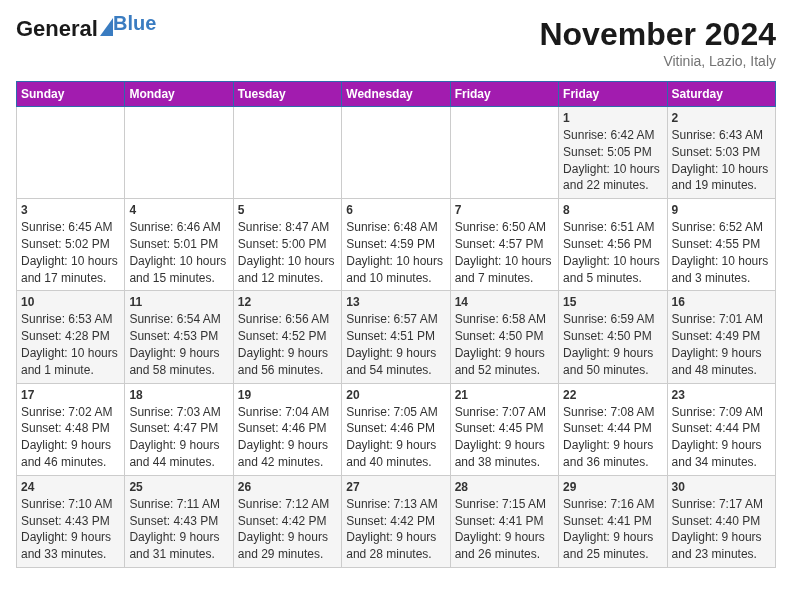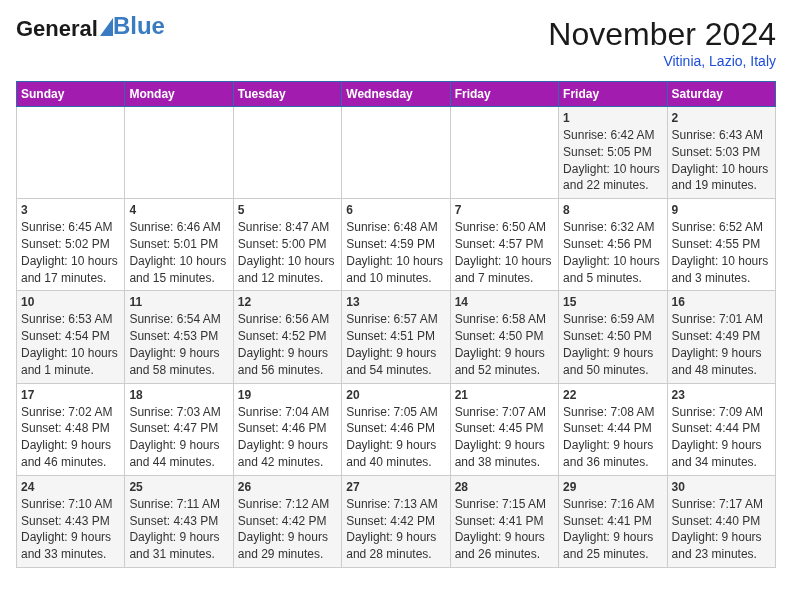--- a/index.html
+++ b/index.html
@@ -24,25 +24,25 @@
     .logo-wrapper {
       display: flex;
       align-items: center;
     }
     .title-block {
       text-align: right;
     }
     .month-title {
       font-size: 32px;
       color: #1a1a1a;
-      font-weight: normal;
+      font-weight: bold;
     }
     .location {
       font-size: 14px;
-      color: #1d4ed8;
+      color: #737373;
     }
     table {
       width: 100%;
       border-collapse: collapse;
       table-layout: fixed;
     }
     thead tr th {
       background-color: #a21caf;
       color: #fff;
       font-size: 12px;
@@ -78,21 +78,21 @@
   </style>
 </head>
 <body>
 
 <div class="header">
   <div class="logo">
     <div class="logo-wrapper">
       <span style="font-size:22px;font-weight:bold;color:#1a1a1a;">General</span>
       <span style="display:inline-block;width:0;height:0;border-left:13px solid transparent;border-bottom:18px solid #3a7cc1;margin-left:2px;margin-top:-4px;"></span>
     </div>
-    <span style="font-size:24px;font-weight:bold;color:#3a7cc1;margin-top:-4px;">Blue</span>
+    <span style="font-size:20px;font-weight:bold;color:#3a7cc1;margin-top:-4px;">Blue</span>
   </div>
   <div class="title-block">
     <div class="month-title">November 2024</div>
     <div class="location">Vitinia, Lazio, Italy</div>
   </div>
 </div>
 
 <table>
   <thead>
     <tr>
@@ -158,38 +158,38 @@
         </td>
         <td>
           <div class="day-number">7</div>
           <div class="day-info" style="white-space: pre-line;">Sunrise: 6:50 AM
 Sunset: 4:57 PM
 Daylight: 10 hours
 and 7 minutes.</div>
         </td>
         <td>
           <div class="day-number">8</div>
-          <div class="day-info" style="white-space: pre-line;">Sunrise: 6:32 AM
+          <div class="day-info" style="white-space: pre-line;">Sunrise: 6:51 AM
 Sunset: 4:56 PM
 Daylight: 10 hours
 and 5 minutes.</div>
         </td>
         <td>
           <div class="day-number">9</div>
           <div class="day-info" style="white-space: pre-line;">Sunrise: 6:52 AM
 Sunset: 4:55 PM
 Daylight: 10 hours
 and 3 minutes.</div>
         </td>
       </tr>
       <tr>
         <td>
           <div class="day-number">10</div>
           <div class="day-info" style="white-space: pre-line;">Sunrise: 6:53 AM
-Sunset: 4:54 PM
+Sunset: 4:28 PM
 Daylight: 10 hours
 and 1 minute.</div>
         </td>
         <td>
           <div class="day-number">11</div>
           <div class="day-info" style="white-space: pre-line;">Sunrise: 6:54 AM
 Sunset: 4:53 PM
 Daylight: 9 hours
 and 58 minutes.</div>
         </td>

